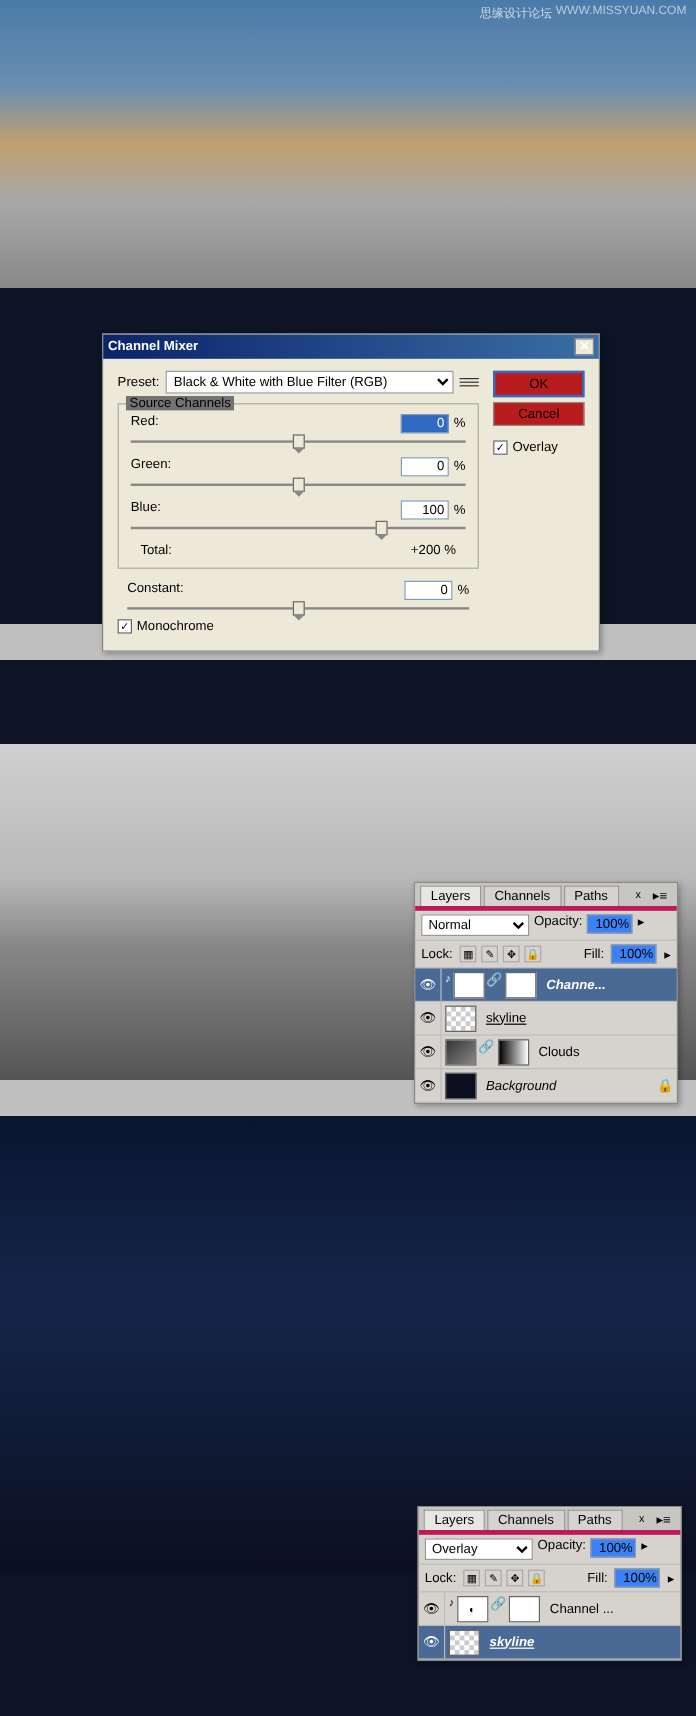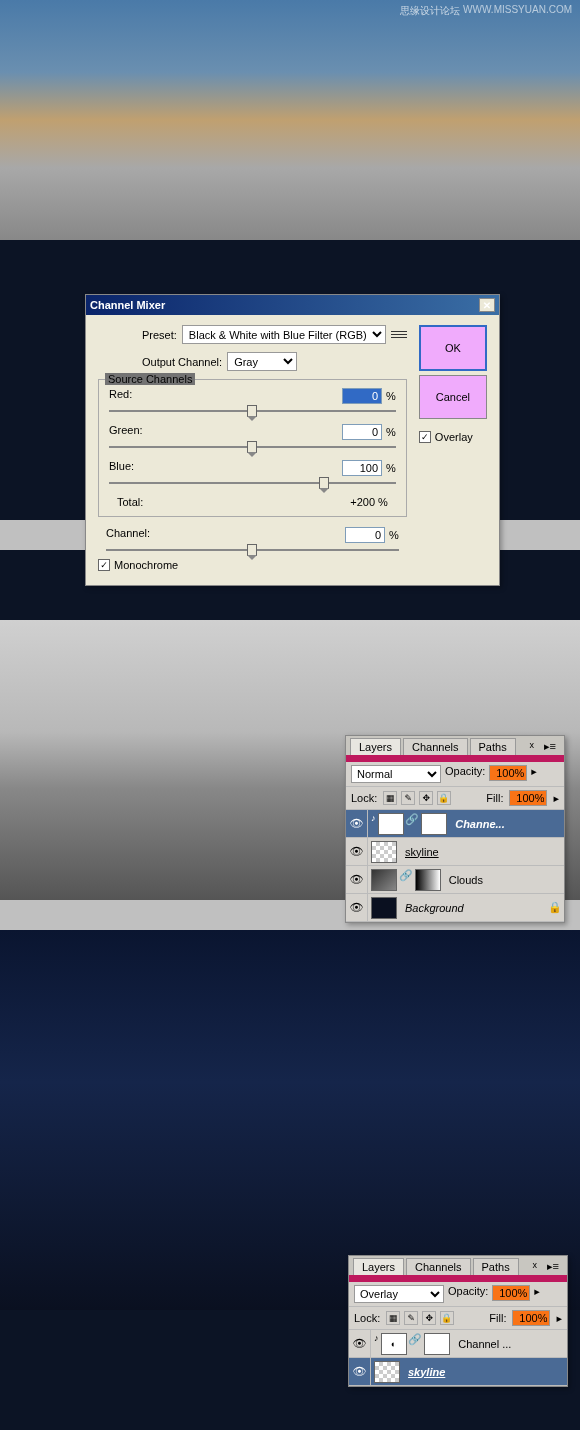--- a/index.html
+++ b/index.html
@@ -7,28 +7,28 @@
 
 .sky-image { width: 100%; height: 240px; background: linear-gradient(180deg, #4a7aa8 0%, #6a8fb0 30%, #c0a070 50%, #a8a8a8 70%, #888 100%); position: relative; }
 .gray-band { width: 100%; height: 30px; background: #c0c0c0; }
 .dark-band { width: 100%; background: #0c1425; }
 .bw-image { width: 100%; height: 280px; background: linear-gradient(180deg, #d0d0d0 0%, #b8b8b8 40%, #888 60%, #555 100%); position: relative; }
 .night-image { width: 100%; height: 380px; background: linear-gradient(180deg, #0a1530 0%, #15254a 40%, #0a1020 100%); position: relative; }
 
 .watermark { position: absolute; top: 4px; right: 8px; color: #fff; font-size: 10px; opacity: 0.6; }
 .watermark-cn { position: absolute; top: 4px; left: 400px; color: #fff; font-size: 10px; opacity: 0.7; }
 
-.dialog { position: absolute; left: 85px; top: 294px; width: 415px; background: #ece9d8; border: 1px solid #888; box-shadow: 2px 2px 5px rgba(0,0,0,0.3); }
+.dialog { position: absolute; left: 85px; top: 278px; width: 415px; background: #ece9d8; border: 1px solid #888; box-shadow: 2px 2px 5px rgba(0,0,0,0.3); }
 .titlebar { background: linear-gradient(90deg, #0a246a 0%, #3a6ea5 100%); color: #fff; padding: 3px 4px; display: flex; justify-content: space-between; align-items: center; font-weight: bold; }
 .close-btn { width: 16px; height: 14px; background: #ece9d8; border: 1px solid #888; display: flex; align-items: center; justify-content: center; font-size: 10px; cursor: pointer; }
 .dialog-body { padding: 10px 12px 14px; display: flex; gap: 12px; }
 .left-col { flex: 1; }
 .right-col { width: 76px; display: flex; flex-direction: column; gap: 4px; }
 
-.row { display: flex; align-items: center; margin-bottom: 8px; gap: 5px; margin-left: 44px; }
+.row { display: flex; align-items: center; margin-bottom: 8px; gap: 5px; }
 .preset-select { flex: 1; border: 1px solid #999; background: #fff; padding: 1px 2px; height: 19px; }
 .channel-select { width: 70px; border: 1px solid #999; background: #fff; padding: 1px 2px; height: 19px; }
 .menu-icon { width: 16px; height: 16px; display: flex; flex-direction: column; justify-content: center; gap: 2px; }
 .menu-icon span { height: 1px; background: #333; }
 
 .fieldset { border: 1px solid #aaa; padding: 8px 10px 6px; margin-bottom: 10px; position: relative; }
 .fieldset-legend { position: absolute; top: -7px; left: 6px; background: #737373; padding: 0 3px; }
 
 .slider-row { margin-bottom: 12px; }
 .slider-label { display: flex; justify-content: space-between; margin-bottom: 4px; }
@@ -36,35 +36,35 @@
 .value-input.sel { background: #316ac5; color: #fff; }
 .pct { margin-left: 4px; }
 .slider-track { height: 2px; background: #888; position: relative; margin: 6px 0 4px; }
 .slider-thumb { position: absolute; top: -5px; width: 10px; height: 12px; background: #ece9d8; border: 1px solid #666; transform: translateX(-50%); }
 .slider-thumb::after { content: ''; position: absolute; bottom: -5px; left: -1px; border-left: 5px solid transparent; border-right: 5px solid transparent; border-top: 5px solid #888; }
 
 .total-row { display: flex; justify-content: space-between; margin: 8px 8px 2px; }
 .constant-block { padding: 0 8px; }
 .mono-row { display: flex; align-items: center; gap: 4px; margin-top: 8px; }
 
-.btn { background: #f0abfc; border: 1px solid #888; padding: 15px 0; text-align: center; cursor: pointer; }
+.btn { background: #b91c1c; border: 1px solid #888; padding: 3px 0; text-align: center; cursor: pointer; }
 .btn.default { border: 2px solid #316ac5; }
 .preview-row { display: flex; align-items: center; gap: 4px; margin-top: 8px; }
 
 .layers-panel { position: absolute; width: 220px; background: #d6d3ce; border: 1px solid #888; box-shadow: 2px 2px 5px rgba(0,0,0,0.3); }
 .layers-panel.p1 { left: 345px; top: 735px; }
 .layers-panel.p2 { left: 348px; top: 1255px; }
-.tabs { display: flex; background: #c8c6c0; border-bottom: 7px solid #be185d; padding: 2px 4px 0; gap: 2px; }
+.tabs { display: flex; background: #c8c6c0; border-bottom: 4px solid #be185d; padding: 2px 4px 0; gap: 2px; }
 .tab { padding: 2px 8px; border: 1px solid #999; border-bottom: none; background: #d6d3ce; cursor: pointer; }
 .tab.active { background: #e8e6e0; }
 .panel-x { padding: 2px 4px; font-size: 9px; cursor: pointer; margin-left: auto; }
 .panel-menu { padding: 2px 4px; cursor: pointer; }
 .panel-row { display: flex; align-items: flex-start; padding: 3px 5px; gap: 4px; border-bottom: 1px solid #bbb; }
 .blend-select { width: 90px; border: 1px solid #999; background: #fff; height: 18px; padding: 1px; }
-.small-input { width: 38px; border: 1px solid #999; background: #f97316; padding: 1px 2px; text-align: right; }
+.small-input { width: 38px; border: 1px solid #999; background: #3b82f6; padding: 1px 2px; text-align: right; }
 .lock-row { display: flex; align-items: center; padding: 3px 5px; gap: 6px; border-bottom: 1px solid #bbb; }
 .lock-icons { display: flex; gap: 4px; }
 .lock-icons span { width: 14px; height: 14px; border: 1px solid #aaa; display: flex; align-items: center; justify-content: center; font-size: 9px; }
 
 .layer { display: flex; align-items: center; border-bottom: 1px solid #bbb; height: 28px; }
 .layer.selected { background: #4a6a95; color: #fff; }
 .eye { width: 22px; height: 100%; border-right: 1px solid #bbb; display: flex; align-items: center; justify-content: center; }
 .layer-icons { display: flex; gap: 2px; padding: 0 3px; }
 .thumb { width: 26px; height: 22px; border: 1px solid #666; background: #fff; }
 .thumb.checker { background: repeating-conic-gradient(#ccc 0% 25%, #fff 0% 50%) 0 0/8px 8px; }
@@ -105,26 +105,20 @@
         <span>Preset:</span>
         <select class="preset-select">
           <option>Black &amp; White with Blue Filter (RGB)</option>
         </select>
         <div class="menu-icon">
             <span></span>
             <span></span>
             <span></span>
           </div>
       </div>
-      <div class="row">
-        <span>Output Channel:</span>
-        <select class="channel-select">
-          <option>Gray</option>
-        </select>
-      </div>
       <div class="fieldset">
         <span class="fieldset-legend">Source Channels</span>
         <div class="slider-row">
           <div class="slider-label">
             <span>Red:</span>
             <span><input class="value-input sel" value="0" style=""><span class="pct">%</span></span>
           </div>
           <div class="slider-track">
               <div class="slider-thumb" style="left:50%"></div>
             </div>
@@ -147,21 +141,21 @@
               <div class="slider-thumb" style="left:75%"></div>
             </div>
         </div>
         <div class="total-row">
           <span>Total:</span>
           <span><span>+200</span> <span>%</span></span>
         </div>
       </div>
       <div class="constant-block">
         <div class="slider-label">
-          <span>Channel:</span>
+          <span>Constant:</span>
           <span><input class="value-input" value="0" style=""><span class="pct">%</span></span>
         </div>
         <div class="slider-track">
             <div class="slider-thumb" style="left:50%"></div>
           </div>
       </div>
       <div class="mono-row">
         <span class="checkbox">✓</span>
         <span>Monochrome</span>
       </div>

